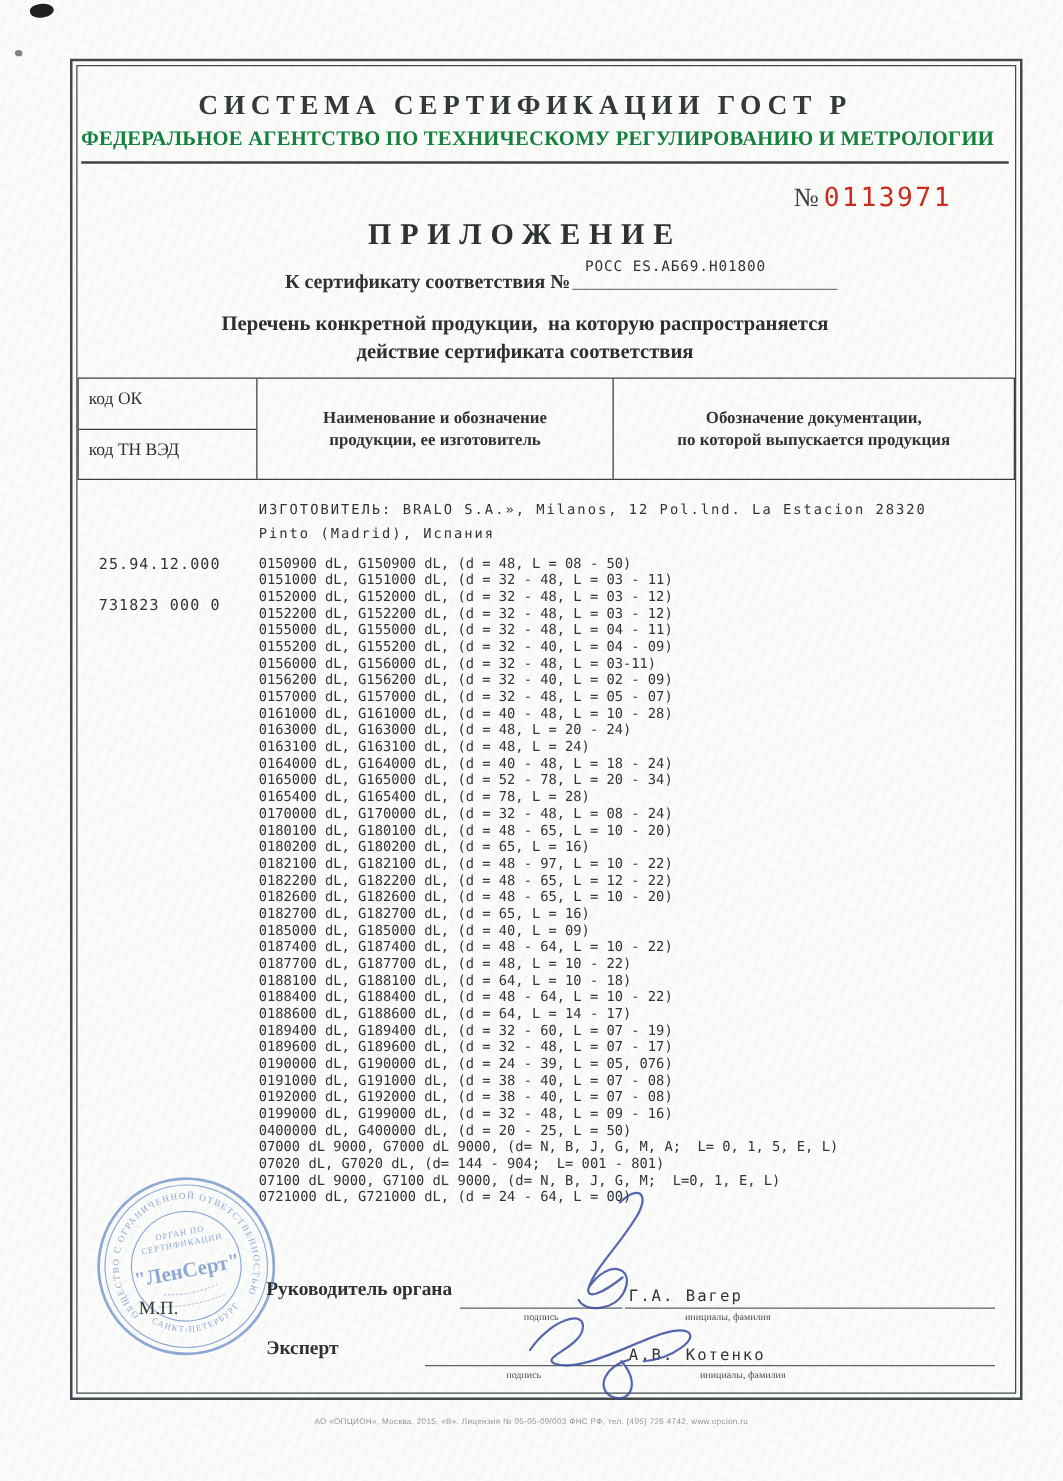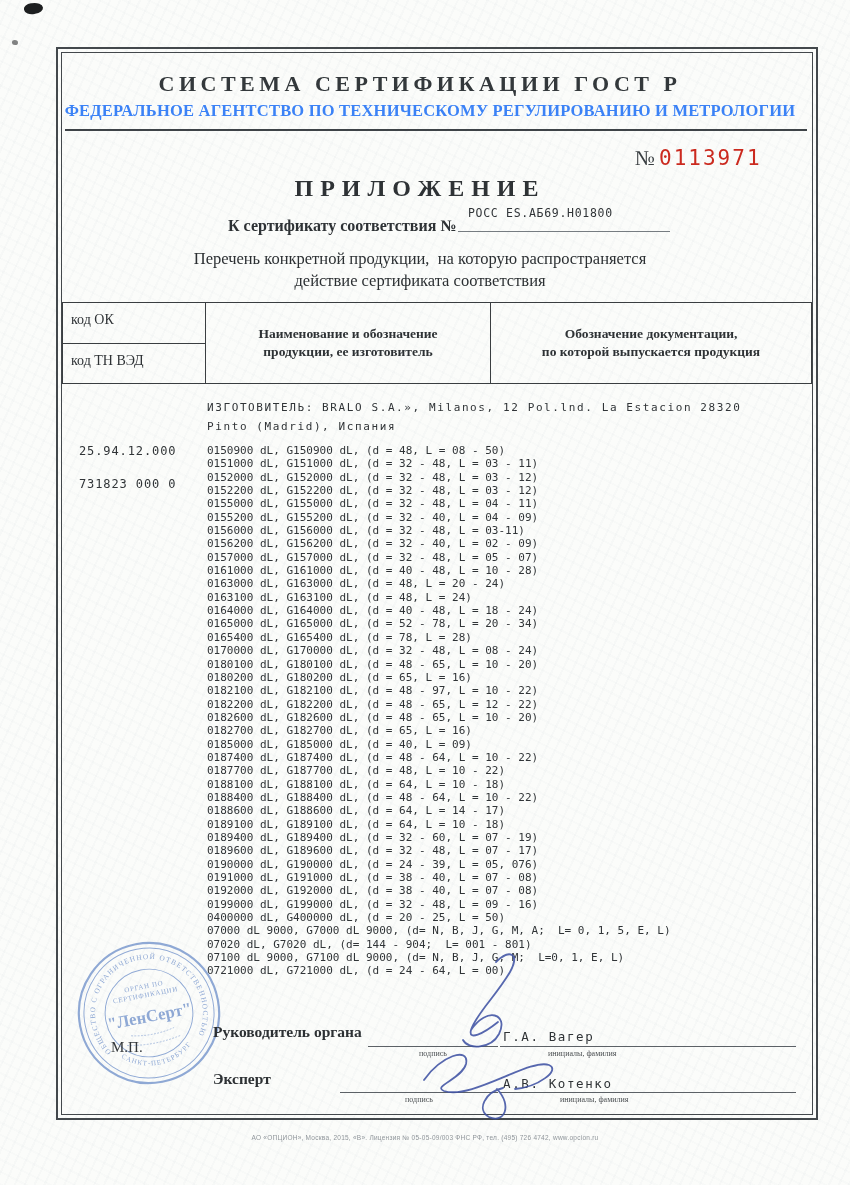--- a/index.html
+++ b/index.html
@@ -20,38 +20,38 @@
   .speck.s2{left:12px;top:40px;width:6px;height:5px;opacity:.55;}
 
   
   .frame{position:absolute;left:56px;top:47px;width:758px;height:1069px;border:2.5px solid #43484c;}
   .frame-inner{position:absolute;inset:3px;border:1.5px solid #43484c;}
 
   
   .sys-title{position:absolute;left:57px;width:726px;top:71px;text-align:center;
     font-weight:700;font-size:22px;letter-spacing:4.5px;color:#33383b;}
   .agency{position:absolute;left:57px;width:746px;top:101px;text-align:center;
-    font-weight:700;font-size:16.5px;letter-spacing:.2px;color:#3b82f6;}
+    font-weight:700;font-size:16.5px;letter-spacing:.2px;color:#15803d;}
   .hr1{position:absolute;left:65px;top:129px;width:742px;height:2.4px;background:#3e4347;}
 
   .doc-number{position:absolute;left:612px;top:146px;white-space:nowrap;margin-left:23px;}
   .doc-number .num-label{font-size:21px;color:#3a3f42;font-weight:400;}
   .doc-number .num-value{font-family:"DejaVu Sans Mono","Liberation Mono",monospace;
     font-size:21px;letter-spacing:2px;color:#cb2a1f;font-weight:400;}
 
   .app-title{position:absolute;left:57px;width:726px;top:175px;text-align:center;
     font-weight:700;font-size:24px;letter-spacing:7px;color:#2e3235;}
 
   .cert-label{position:absolute;left:228px;top:217px;font-weight:700;font-size:16px;color:#2e3235;}
   .cert-value{position:absolute;left:468px;top:206px;
     font-family:"DejaVu Sans Mono","Liberation Mono",monospace;font-size:11.5px;
     letter-spacing:.7px;color:#3c4043;}
   .cert-underline{position:absolute;left:458px;top:231px;width:212px;height:1.2px;background:#767c81;}
 
-  .subtitle{position:absolute;left:57px;width:726px;text-align:center;font-weight:400;
+  .subtitle{position:absolute;left:57px;width:726px;text-align:center;font-weight:700;
     font-size:16.5px;color:#2b2f32;white-space:pre;}
   .subtitle.l1{top:249px;}
   .subtitle.l2{top:271px;}
 
   
   .thead{position:absolute;left:62px;top:302px;width:748px;height:80px;
     border:1.6px solid #3a3e41;display:flex;}
   .tc{color:#2e3235;}
   .tc1{width:142px;border-right:1.6px solid #3a3e41;position:relative;font-size:14px;}
   .tc1 .cell{position:absolute;left:8px;}
@@ -174,21 +174,20 @@
     <div class="prod-line">0182100 dL, G182100 dL, (d = 48 - 97, L = 10 - 22)</div>
     <div class="prod-line">0182200 dL, G182200 dL, (d = 48 - 65, L = 12 - 22)</div>
     <div class="prod-line">0182600 dL, G182600 dL, (d = 48 - 65, L = 10 - 20)</div>
     <div class="prod-line">0182700 dL, G182700 dL, (d = 65, L = 16)</div>
     <div class="prod-line">0185000 dL, G185000 dL, (d = 40, L = 09)</div>
     <div class="prod-line">0187400 dL, G187400 dL, (d = 48 - 64, L = 10 - 22)</div>
     <div class="prod-line">0187700 dL, G187700 dL, (d = 48, L = 10 - 22)</div>
     <div class="prod-line">0188100 dL, G188100 dL, (d = 64, L = 10 - 18)</div>
     <div class="prod-line">0188400 dL, G188400 dL, (d = 48 - 64, L = 10 - 22)</div>
     <div class="prod-line">0188600 dL, G188600 dL, (d = 64, L = 14 - 17)</div>
-    <div class="prod-line">0189100 dL, G189100 dL, (d = 64, L = 10 - 18)</div>
     <div class="prod-line">0189400 dL, G189400 dL, (d = 32 - 60, L = 07 - 19)</div>
     <div class="prod-line">0189600 dL, G189600 dL, (d = 32 - 48, L = 07 - 17)</div>
     <div class="prod-line">0190000 dL, G190000 dL, (d = 24 - 39, L = 05, 076)</div>
     <div class="prod-line">0191000 dL, G191000 dL, (d = 38 - 40, L = 07 - 08)</div>
     <div class="prod-line">0192000 dL, G192000 dL, (d = 38 - 40, L = 07 - 08)</div>
     <div class="prod-line">0199000 dL, G199000 dL, (d = 32 - 48, L = 09 - 16)</div>
     <div class="prod-line">0400000 dL, G400000 dL, (d = 20 - 25, L = 50)</div>
     <div class="prod-line">07000 dL 9000, G7000 dL 9000, (d= N, B, J, G, M, A;  L= 0, 1, 5, E, L)</div>
     <div class="prod-line">07020 dL, G7020 dL, (d= 144 - 904;  L= 001 - 801)</div>
     <div class="prod-line">07100 dL 9000, G7100 dL 9000, (d= N, B, J, G, M;  L=0, 1, E, L)</div>

